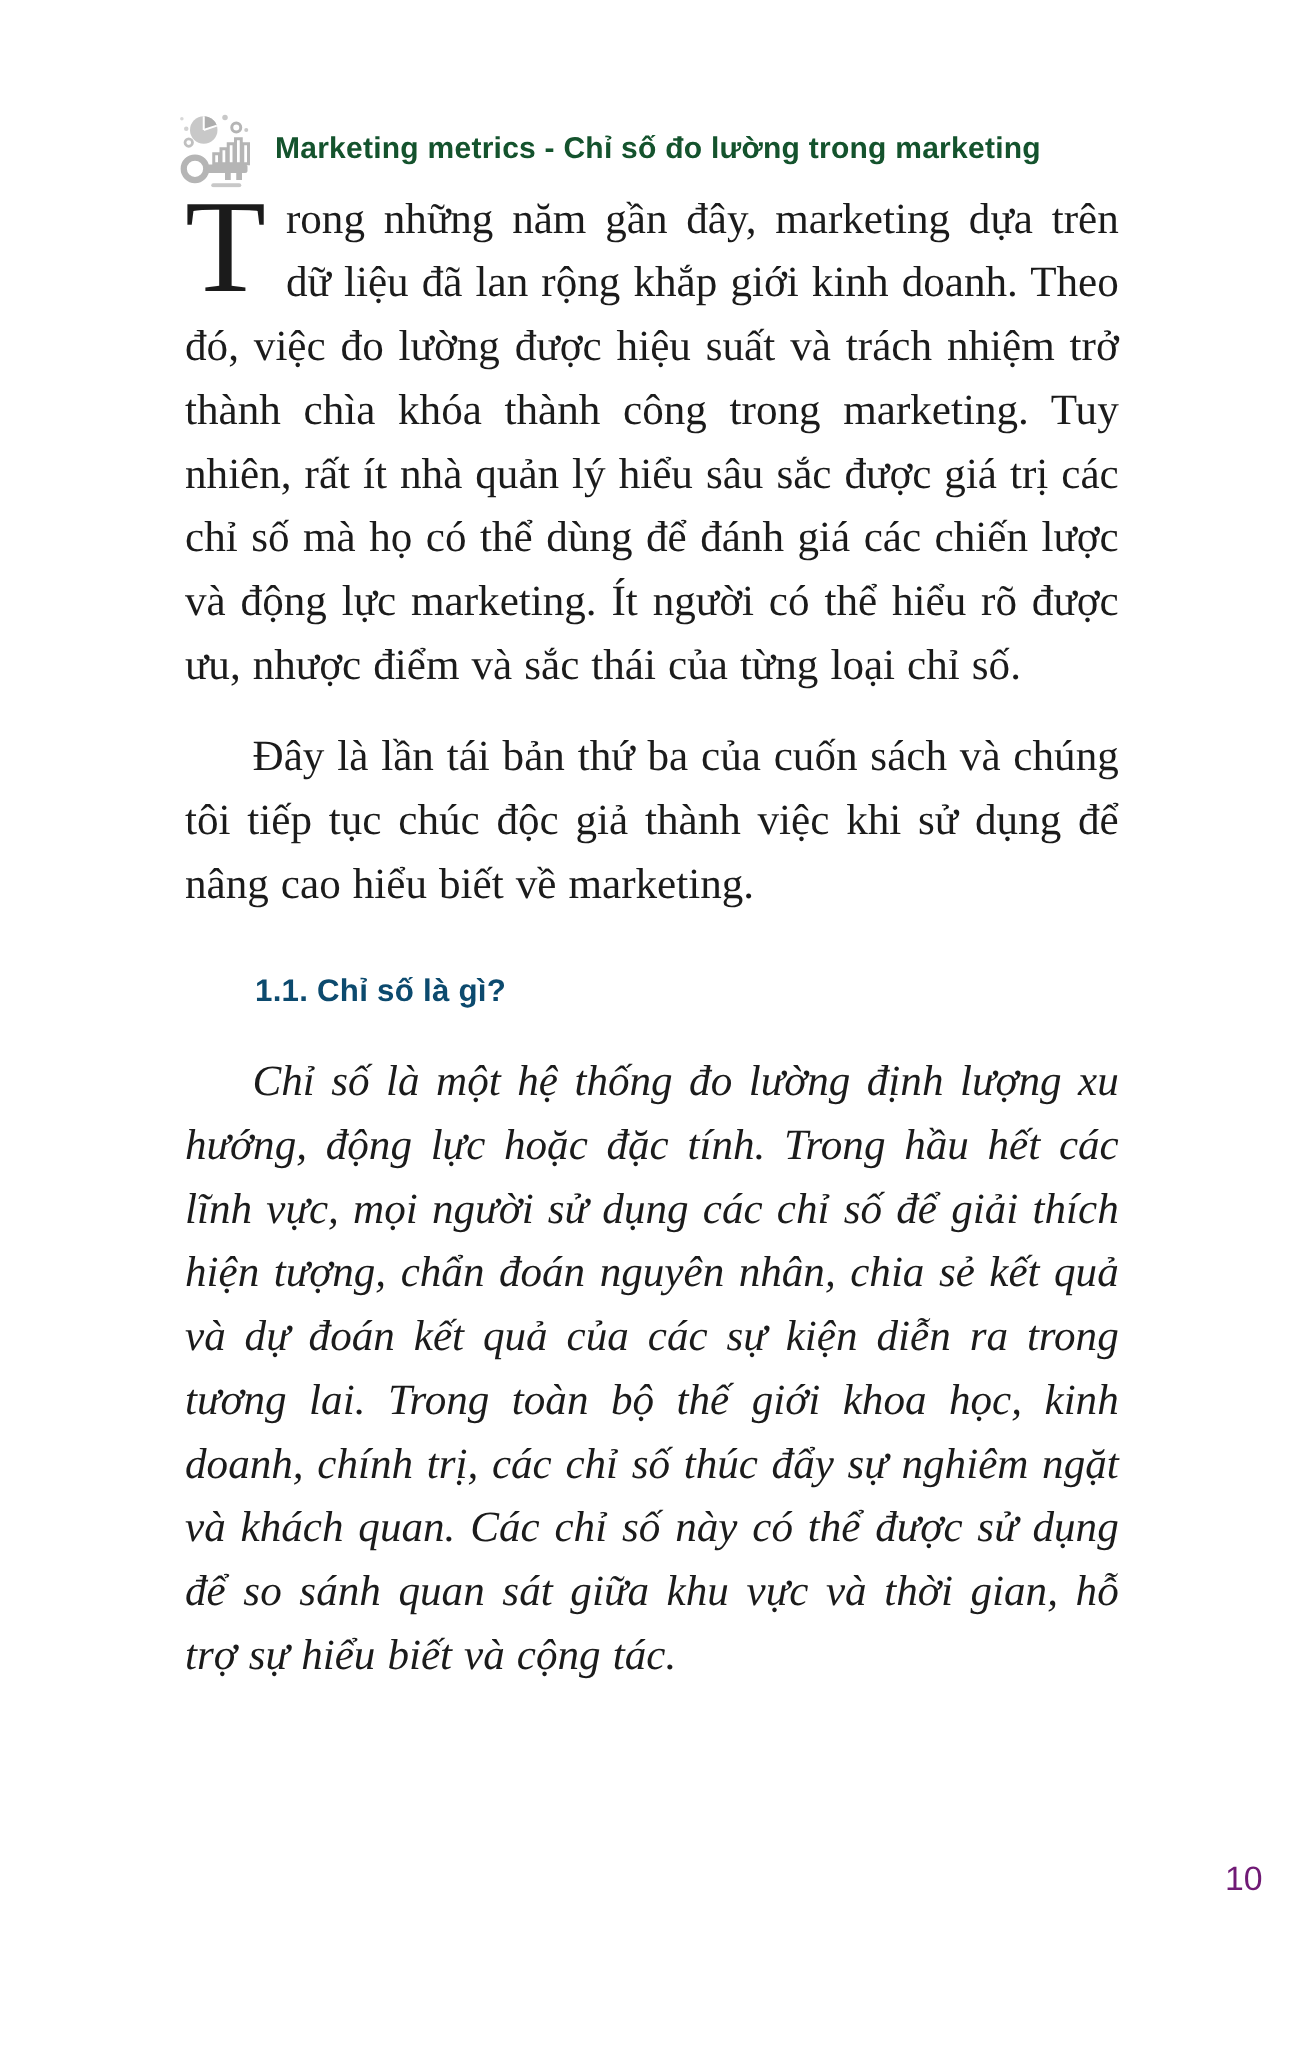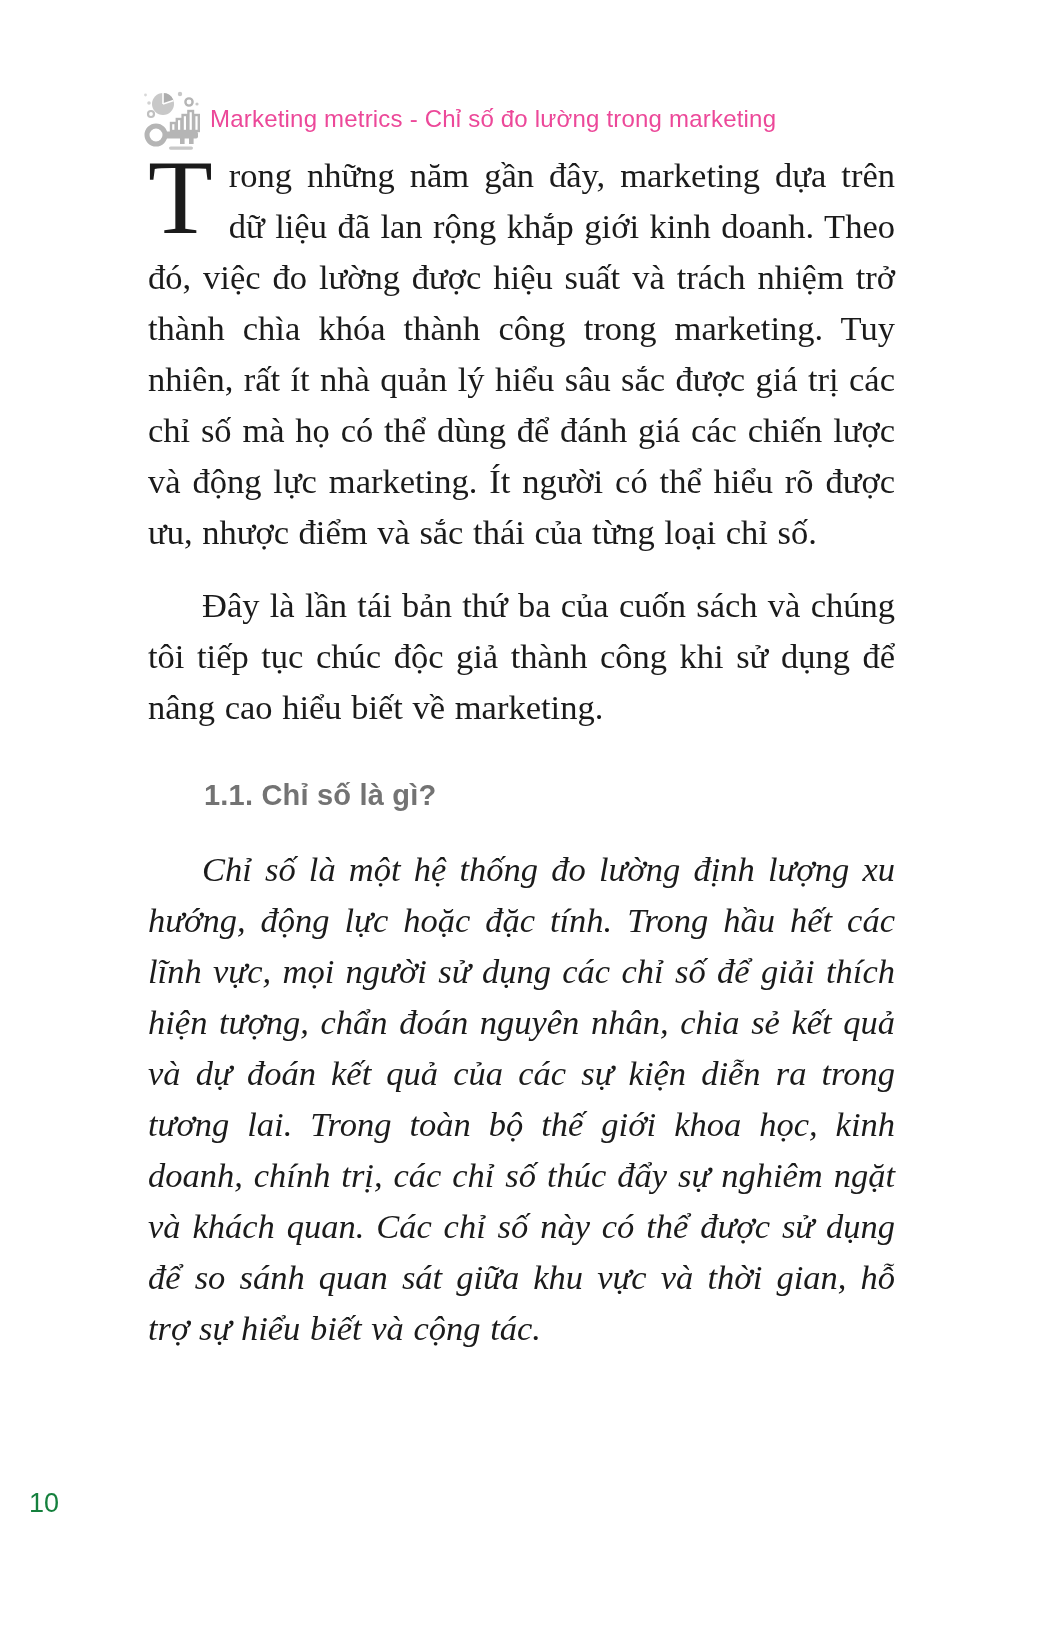--- a/index.html
+++ b/index.html
@@ -11,26 +11,27 @@
     background: #ffffff;
     box-sizing: border-box;
     padding: 88px 145px 0 148px;
     font-family: "Liberation Serif", "DejaVu Serif", serif;
     color: #1b1b1b;
     overflow: hidden;
   }
   .book-header {
     display: flex;
     align-items: center;
-    gap: 8px;
+    gap: 18px;
     font-family: "Liberation Sans", "DejaVu Sans", sans-serif;
     font-size: 24px;
-    color: #ec4899;
+    color: #14532d;
     margin-left: -6px;
     height: 62px;
+    font-weight: bold;
   }
   .book-header .icon-wrap { flex: 0 0 auto; width: 60px; height: 62px; }
   .book-header .book-title { white-space: nowrap; letter-spacing: 0.2px; }
 
   .article p {
     font-size: 34.5px;
     line-height: 51px;
     text-align: justify;
     margin: 0;
     word-spacing: 1px;
@@ -39,37 +40,36 @@
   .drop-cap {
     float: left;
     font-size: 106px;
     line-height: 84px;
     padding: 6px 16px 0 0;
     color: #1b1b1b;
   }
   .para-indent { text-indent: 54px; margin-top: 22px !important; }
   .section-heading {
     font-family: "Liberation Sans", "DejaVu Sans", sans-serif;
-    font-size: 29px;
+    font-size: 25px;
     font-weight: bold;
-    color: #737373;
+    color: #0c4a6e;
     margin: 46px 0 0 56px;
     letter-spacing: 0.2px;
   }
   .para-after-heading { margin-top: 32px !important; font-style: italic; }
   .page-number {
     position: absolute;
     left: 0;
     right: 30px;
     top: 1488px;
-    text-align: left;
+    text-align: right;
     font-family: "Liberation Sans", "DejaVu Sans", sans-serif;
     font-size: 27px;
-    color: #15803d;
-    margin-left: 29px;
+    color: #701a75;
   }
 </style>
 </head>
 <body>
 
 <div class="page">
 
   <div class="book-header">
     <span class="icon-wrap">
       <svg width="60" height="62" viewBox="0 0 60 62" xmlns="http://www.w3.org/2000/svg" aria-hidden="true">
@@ -100,21 +100,21 @@
         <rect x="47" y="50" width="4.6" height="6" fill="#b5b5b5"></rect>
         <rect x="27" y="58.5" width="24" height="3.2" rx="1.6" fill="#c8c8c8"></rect>
       </svg>
     </span>
     <span class="book-title">Marketing metrics - Chỉ số đo lường trong marketing</span>
   </div>
 
   <div class="article">
     <p class="para-first"><span class="drop-cap">T</span><span>rong những năm gần đây, marketing dựa trên dữ liệu đã lan rộng khắp giới kinh doanh. Theo đó, việc đo lường được hiệu suất và trách nhiệm trở thành chìa khóa thành công trong marketing. Tuy nhiên, rất ít nhà quản lý hiểu sâu sắc được giá trị các chỉ số mà họ có thể dùng để đánh giá các chiến lược và động lực marketing. Ít người có thể hiểu rõ được ưu, nhược điểm và sắc thái của từng loại chỉ số.</span></p>
 
-    <p class="para-indent">Đây là lần tái bản thứ ba của cuốn sách và chúng tôi tiếp tục chúc độc giả thành công khi sử dụng để nâng cao hiểu biết về marketing.</p>
+    <p class="para-indent">Đây là lần tái bản thứ ba của cuốn sách và chúng tôi tiếp tục chúc độc giả thành việc khi sử dụng để nâng cao hiểu biết về marketing.</p>
 
     <h2 class="section-heading">1.1. Chỉ số là gì?</h2>
 
     <p class="para-indent para-after-heading">Chỉ số là một hệ thống đo lường định lượng xu hướng, động lực hoặc đặc tính. Trong hầu hết các lĩnh vực, mọi người sử dụng các chỉ số để giải thích hiện tượng, chẩn đoán nguyên nhân, chia sẻ kết quả và dự đoán kết quả của các sự kiện diễn ra trong tương lai. Trong toàn bộ thế giới khoa học, kinh doanh, chính trị, các chỉ số thúc đẩy sự nghiêm ngặt và khách quan. Các chỉ số này có thể được sử dụng để so sánh quan sát giữa khu vực và thời gian, hỗ trợ sự hiểu biết và cộng tác.</p>
   </div>
 
   <div class="page-number">10</div>
 
 </div>
 

